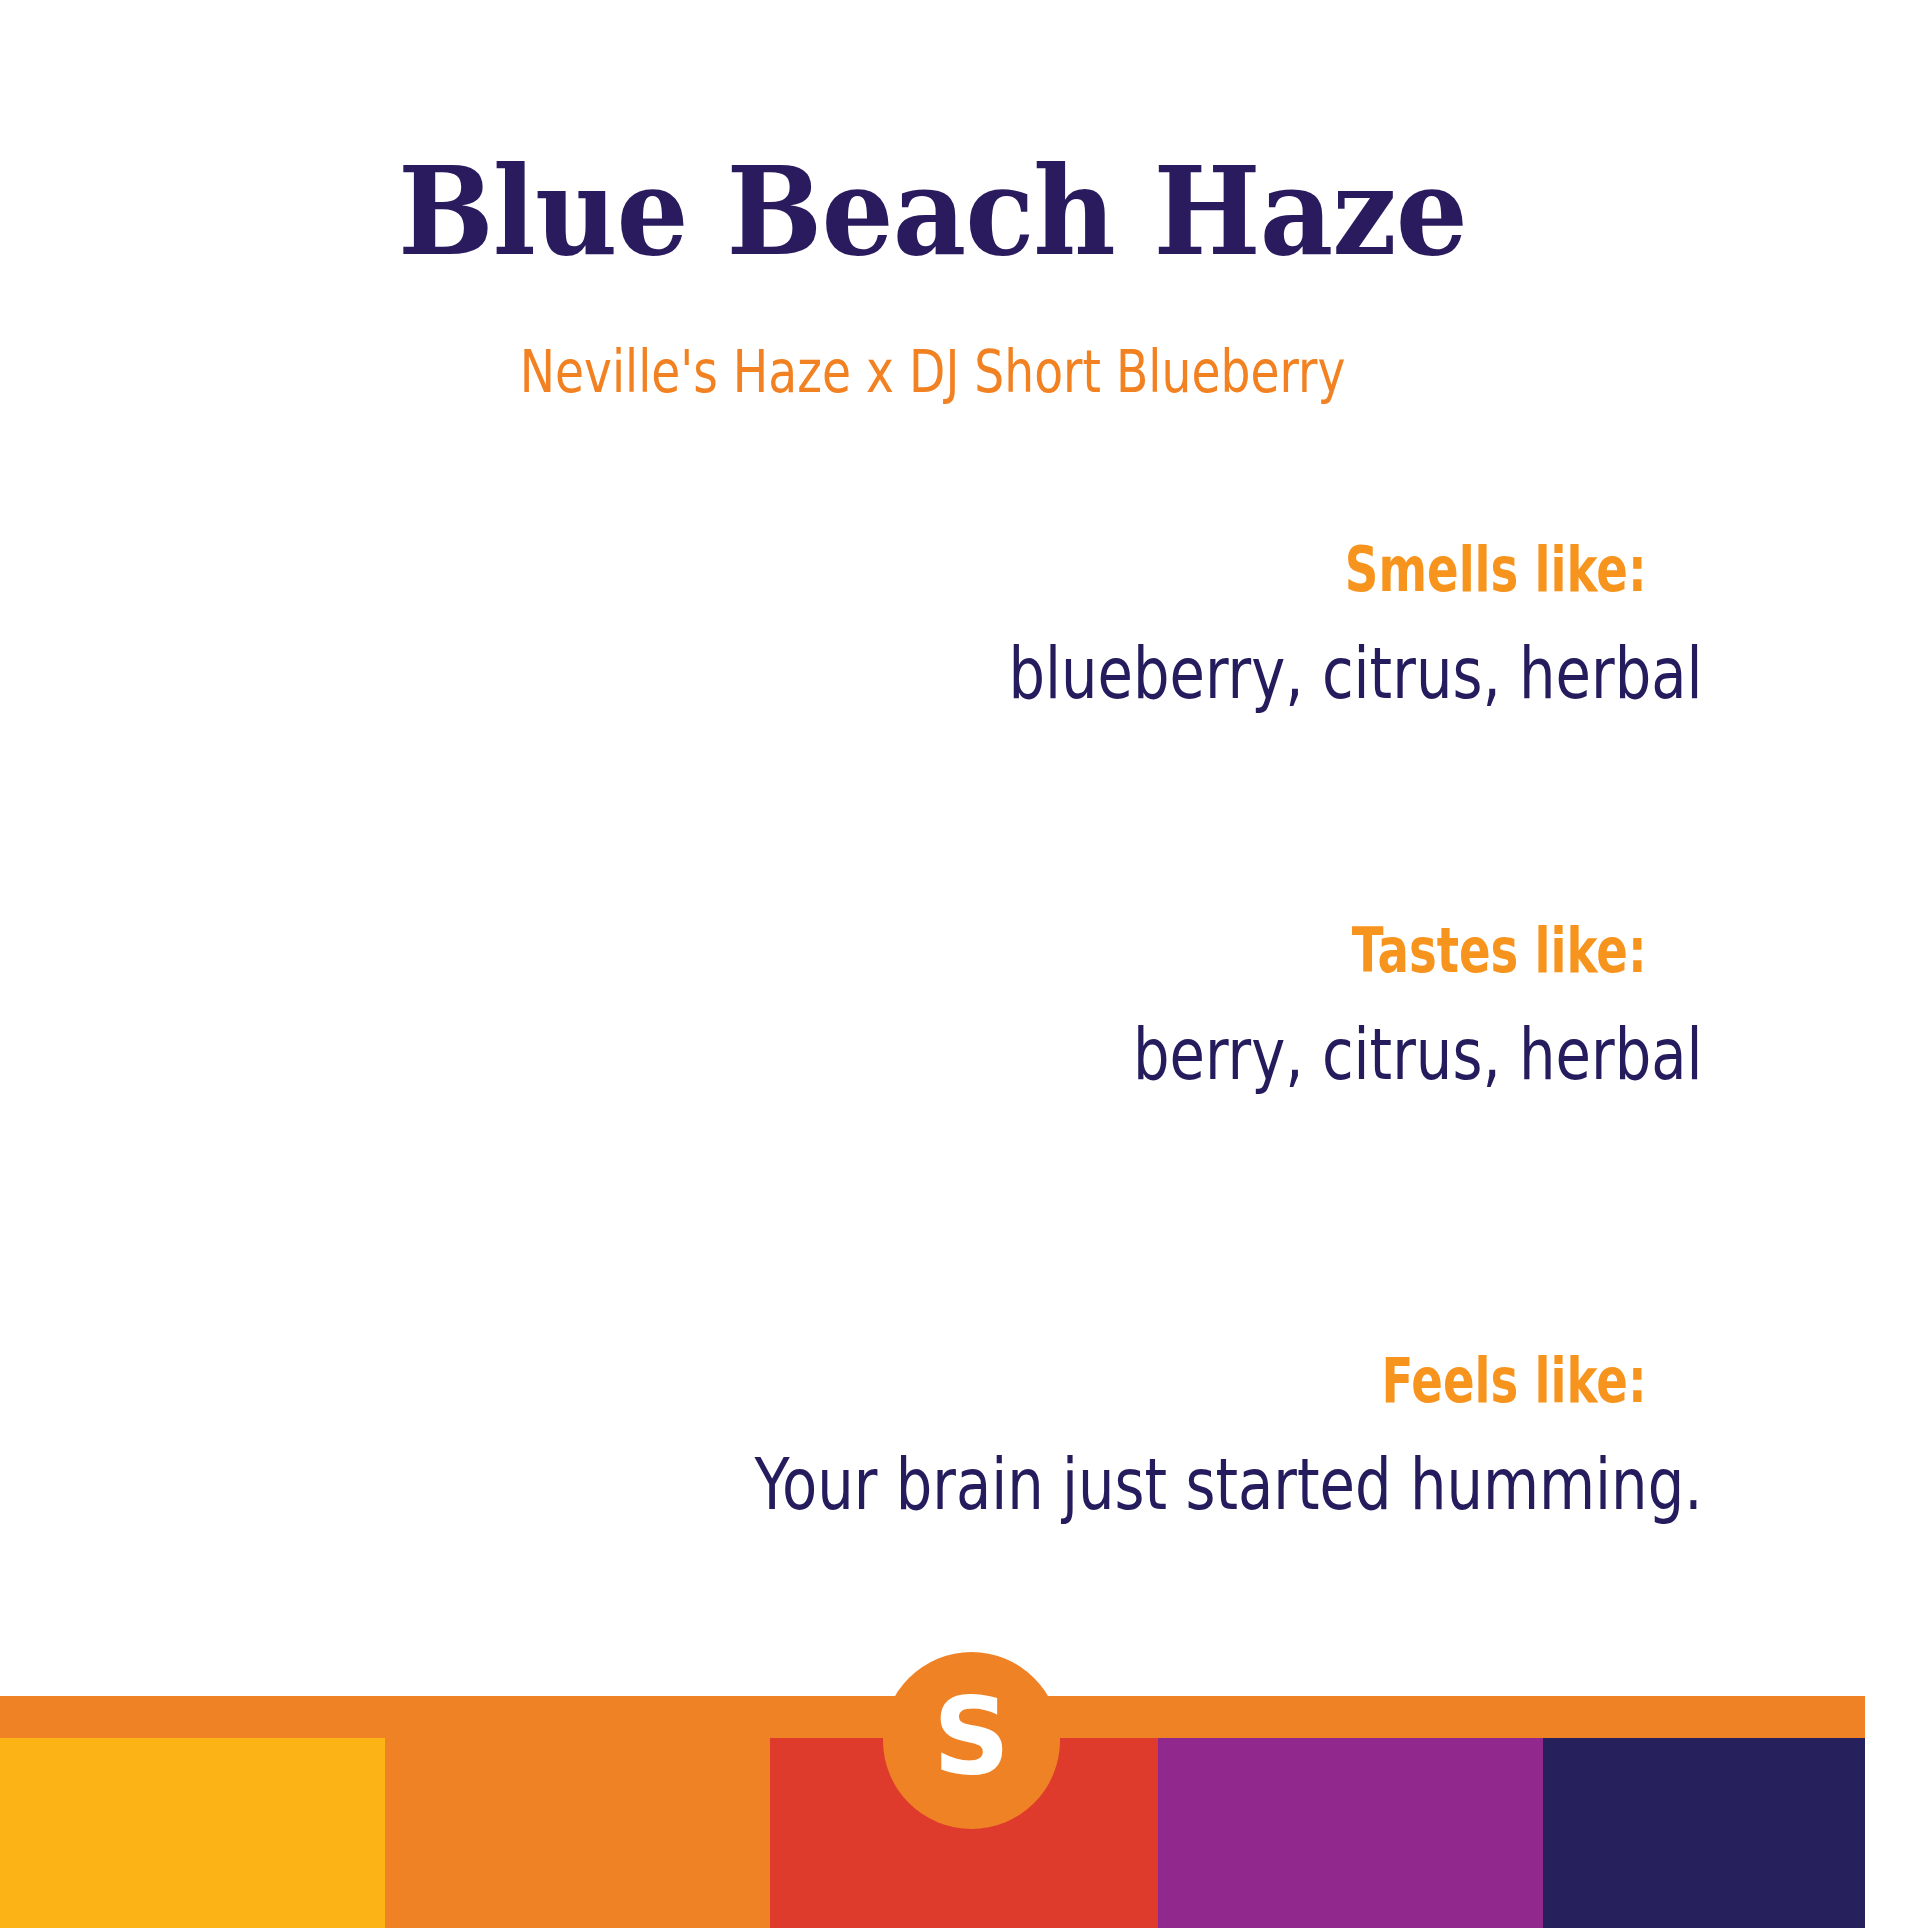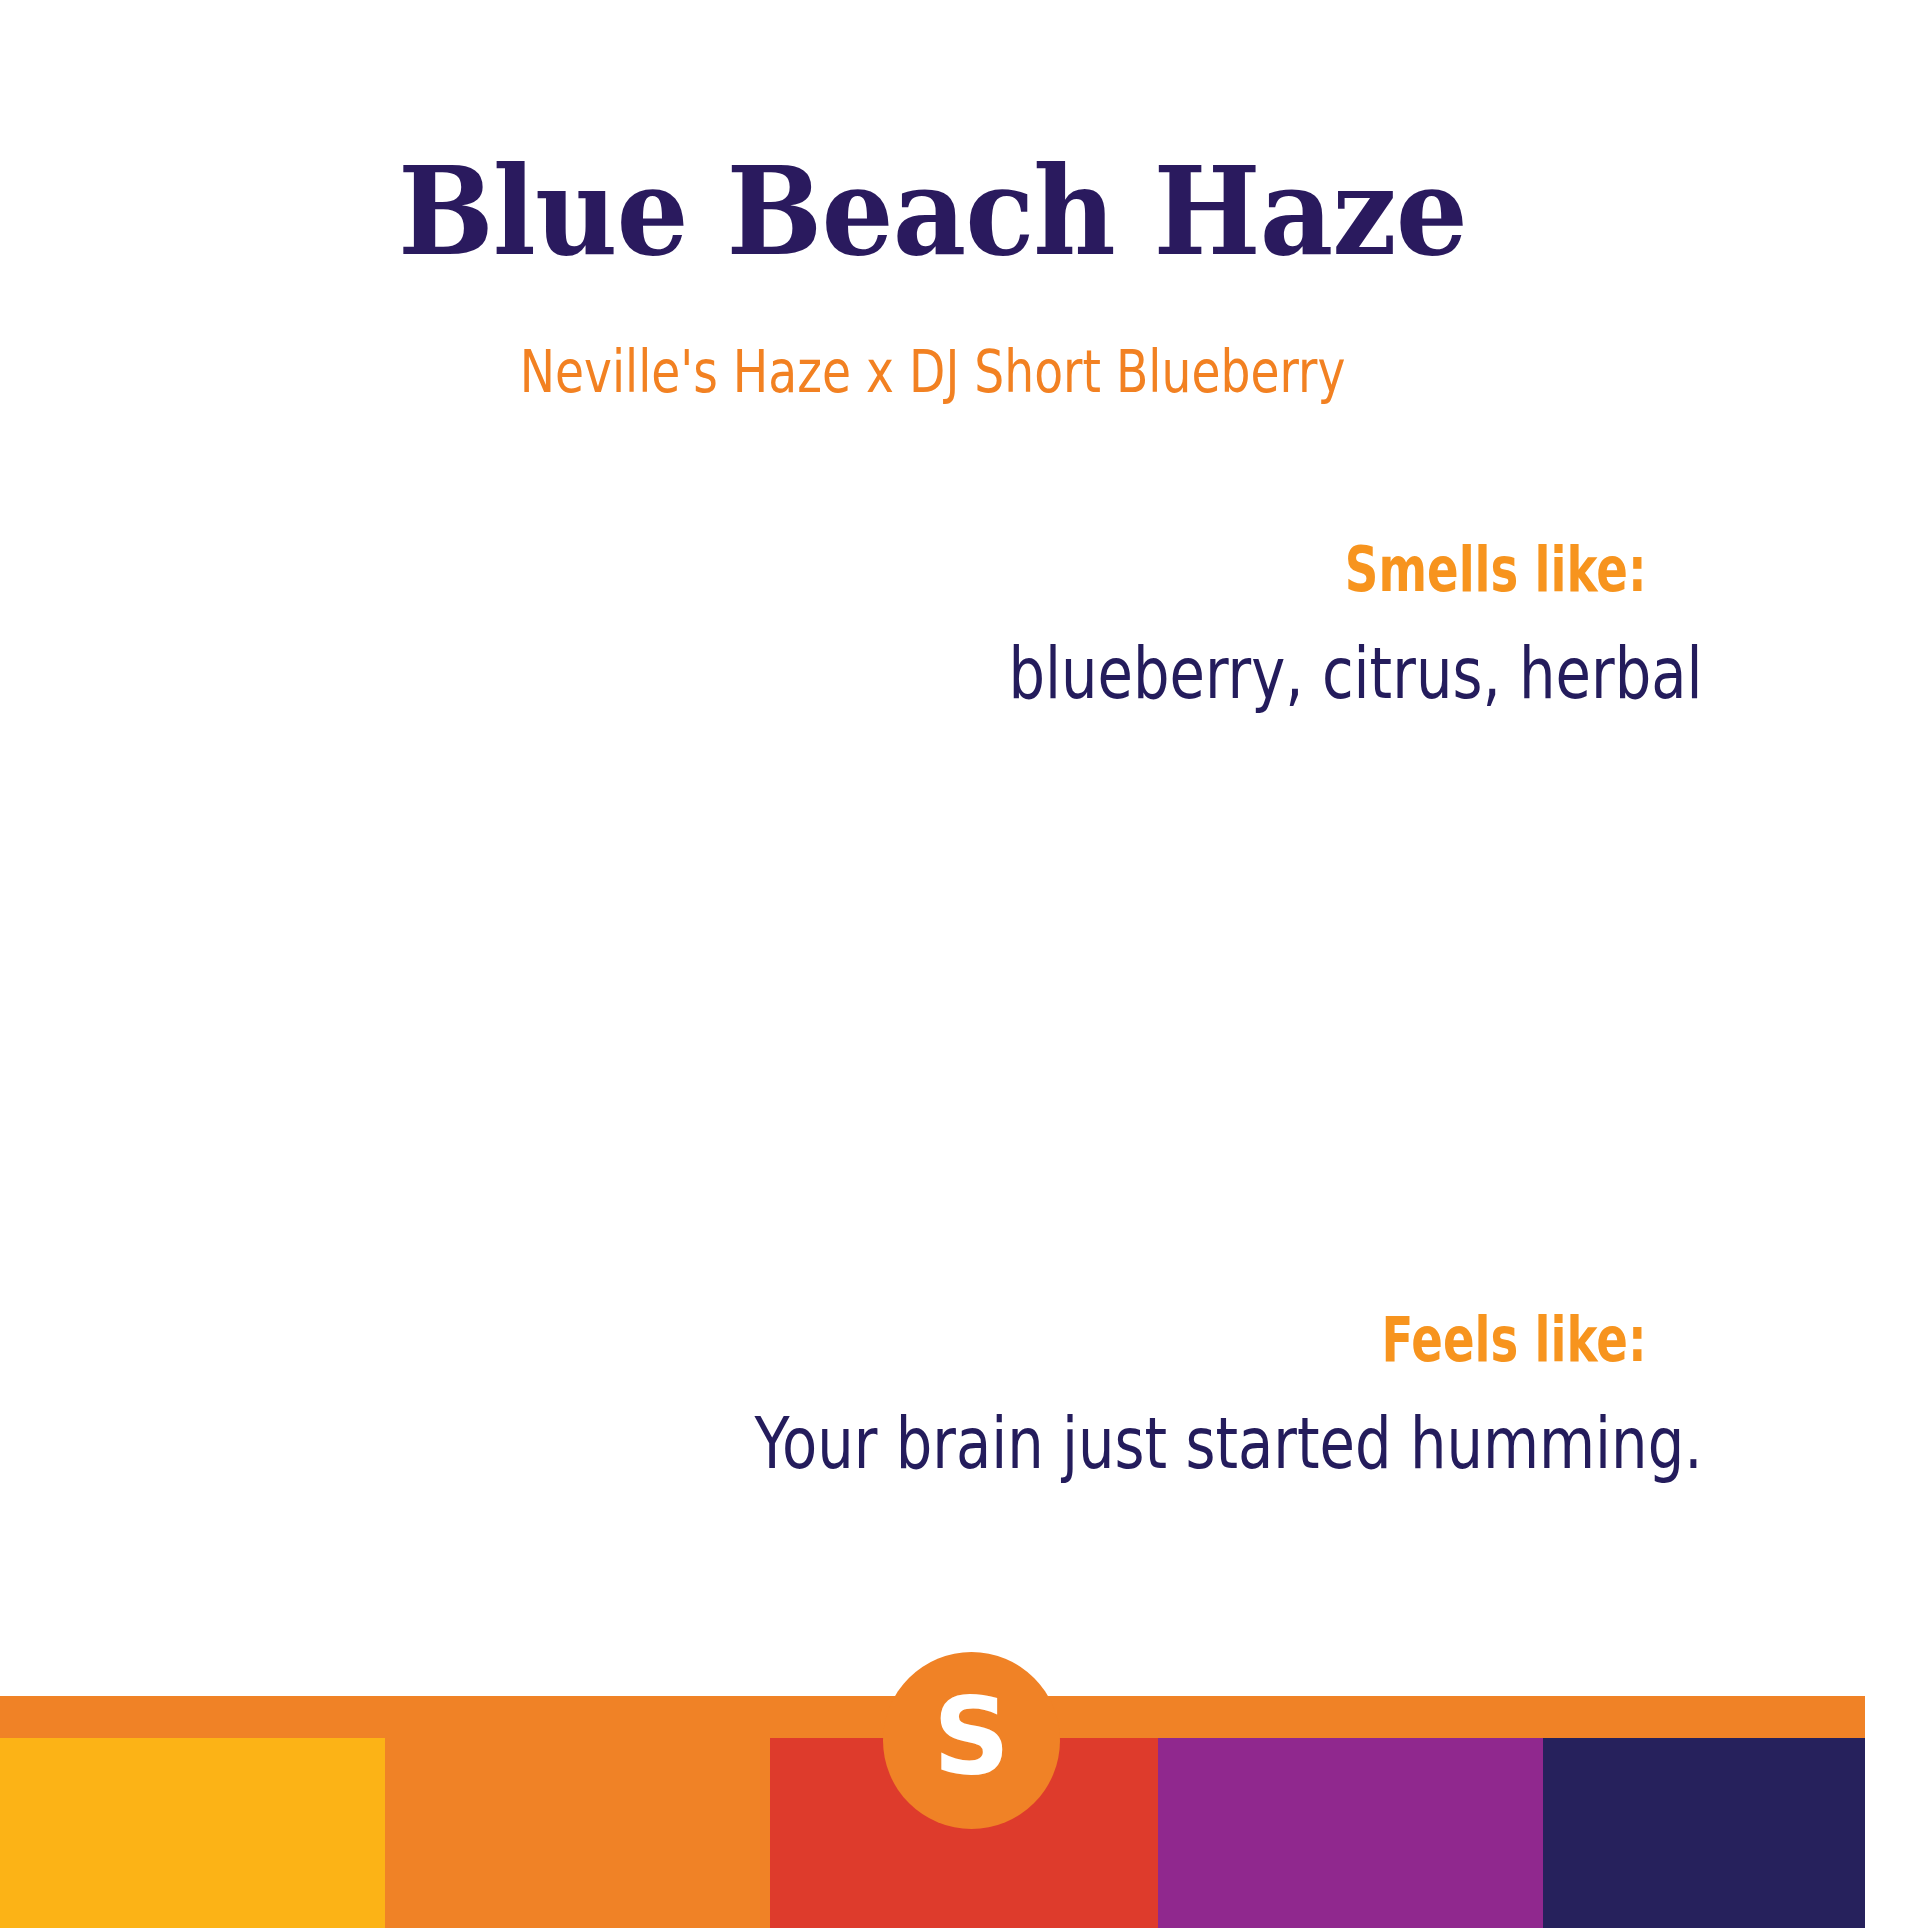--- a/index.html
+++ b/index.html
@@ -74,21 +74,21 @@
     font-weight: normal;
     font-size: 72px;
     line-height: 1.0;
     color: #241C5C;
     transform: scaleX(0.80);
     white-space: nowrap;
   }
 
   #section-smells { top: 538px; }
   #section-tastes { top: 919px; }
-  #section-feels  { top: 1308px; }
+  #section-feels  { top: 1349px; }
 
   
   .footer-bar {
     position: absolute;
     left: 0;
     top: 1696px;
     width: 1929px;
     height: 233px;
     background: #F08226;
   }
@@ -134,20 +134,24 @@
 
   <div class="title" style="color: rgb(42, 26, 94);">Blue Beach Haze</div>
 
   <div class="subtitle" style="color: rgb(242, 129, 34);">Neville's Haze x DJ Short Blueberry</div>
 
   <div class="section" id="section-smells">
     <div class="section-label" style="color: rgb(247, 148, 30);">Smells like:</div>
     <div class="section-value" style="color: rgb(36, 28, 92);">blueberry, citrus, herbal</div>
   </div>
 
+  <div class="section" id="section-tastes">
+    <div class="section-label" style="color: rgb(247, 148, 30);">Tastes like:</div>
+    <div class="section-value" style="color: rgb(36, 28, 92);">berry, citrus, herbal</div>
+  </div>
 
   <div class="section" id="section-feels">
     <div class="section-label" style="color: rgb(247, 148, 30);">Feels like:</div>
     <div class="section-value" style="color: rgb(36, 28, 92);">Your brain just started humming.</div>
   </div>
 
   <div class="footer-bar" style="background: rgb(240, 130, 38);"></div>
 
   <div class="swatches" id="swatch-strip">
       <div class="swatch" style="width: 385px; background: rgb(252, 179, 22);"></div>

